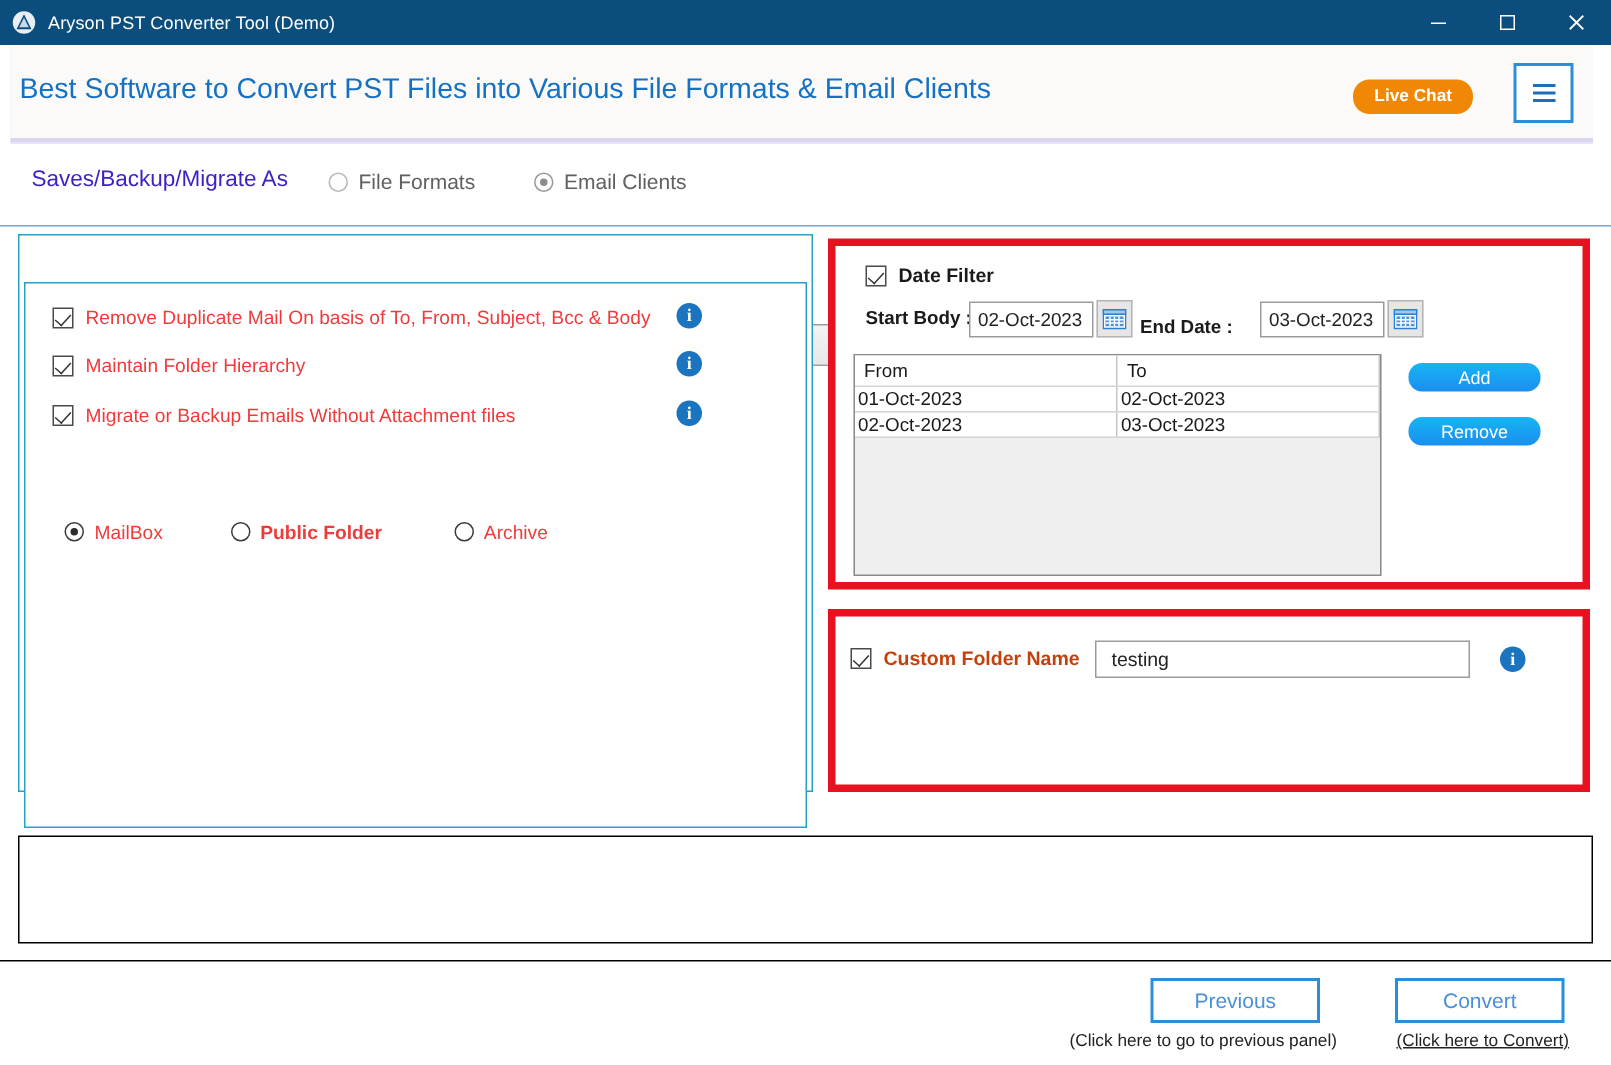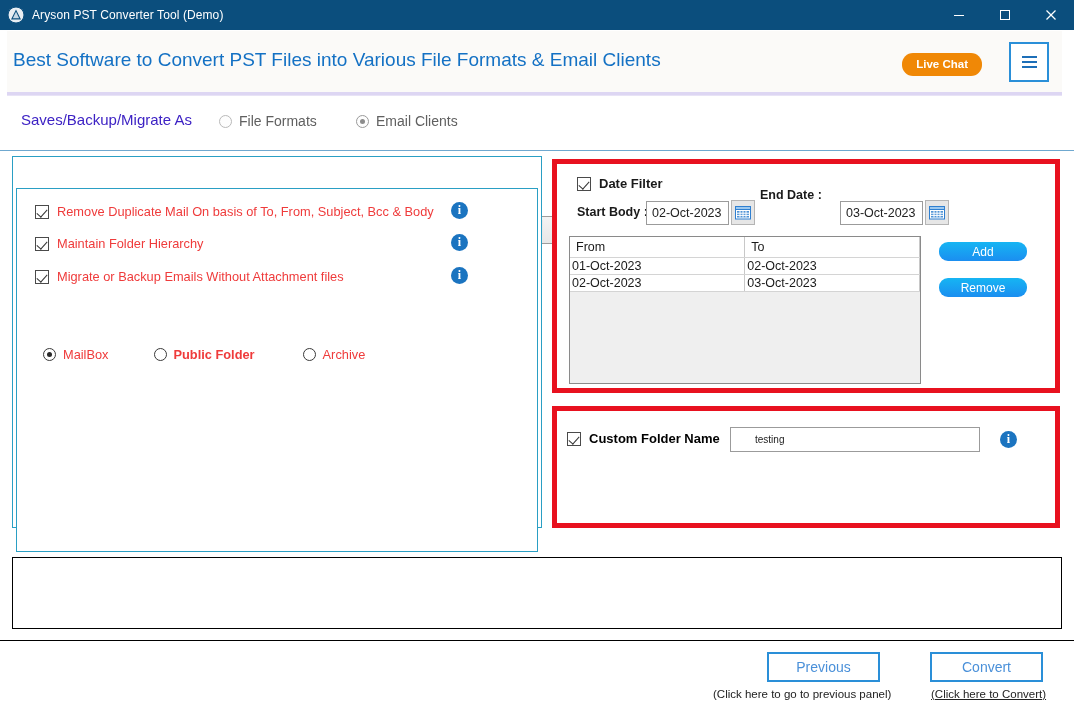--- a/index.html
+++ b/index.html
@@ -216,21 +216,21 @@
     border: 5px solid #e8111f;
     background: #ffffff;
   }
   .df-chk { position: absolute; left: 20px; top: 12px; display: flex; align-items: center; cursor: pointer; }
   .df-chk .lbl { margin-left: 8px; font-size: 13px; font-weight: bold; color: #1a1a1a; }
 
   .date-lbl {
     position: absolute; font-size: 12.5px; font-weight: bold; color: #1a1a1a;
   }
   #sd-lbl { left: 20px; top: 41px; }
-  #ed-lbl { left: 203px; top: 24px; }
+  #ed-lbl { left: 203px; top: 47px; }
   .date-input {
     position: absolute; height: 24px;
     border: 1px solid #9b9b9b; background: #ffffff;
     font-size: 12.5px; color: #222222; padding: 0 5px;
     font-family: "Liberation Sans", sans-serif;
   }
   #sd-in { left: 89px; top: 37px; width: 83px; }
   #ed-in { left: 283px; top: 37px; width: 83px; }
   .cal-btn {
     position: absolute; top: 36px; width: 24px; height: 25px;
@@ -272,26 +272,26 @@
   #rem-btn { top: 114px; }
 
   
   .rb-panel {
     position: absolute; left: 552px; top: 406px;
     width: 508px; height: 122px;
     border: 5px solid #e8111f;
     background: #ffffff;
   }
   .cf-chk { position: absolute; left: 10px; top: 20px; display: flex; align-items: center; cursor: pointer; }
-  .cf-chk .lbl { margin-left: 8px; font-size: 13px; font-weight: bold; color: #000000; }
+  .cf-chk .lbl { margin-left: 8px; font-size: 13px; font-weight: bold; color: #c2410c; }
   .cf-input {
     position: absolute; left: 173px; top: 16px;
     width: 250px; height: 25px;
     border: 1px solid #9b9b9b; background: #ffffff;
-    font-size: 10px; color: #222222; padding: 0 24px;
+    font-size: 13px; color: #222222; padding: 0 10px;
     font-family: "Liberation Sans", sans-serif;
   }
   .cf-info {
     position: absolute; left: 443px; top: 20px;
     width: 17px; height: 17px; border-radius: 50%;
     background: #1b74c0;
     display: flex; align-items: center; justify-content: center;
     color: #ffffff; font-size: 12px; font-weight: bold;
     font-family: "Liberation Serif", serif; cursor: pointer;
   }

